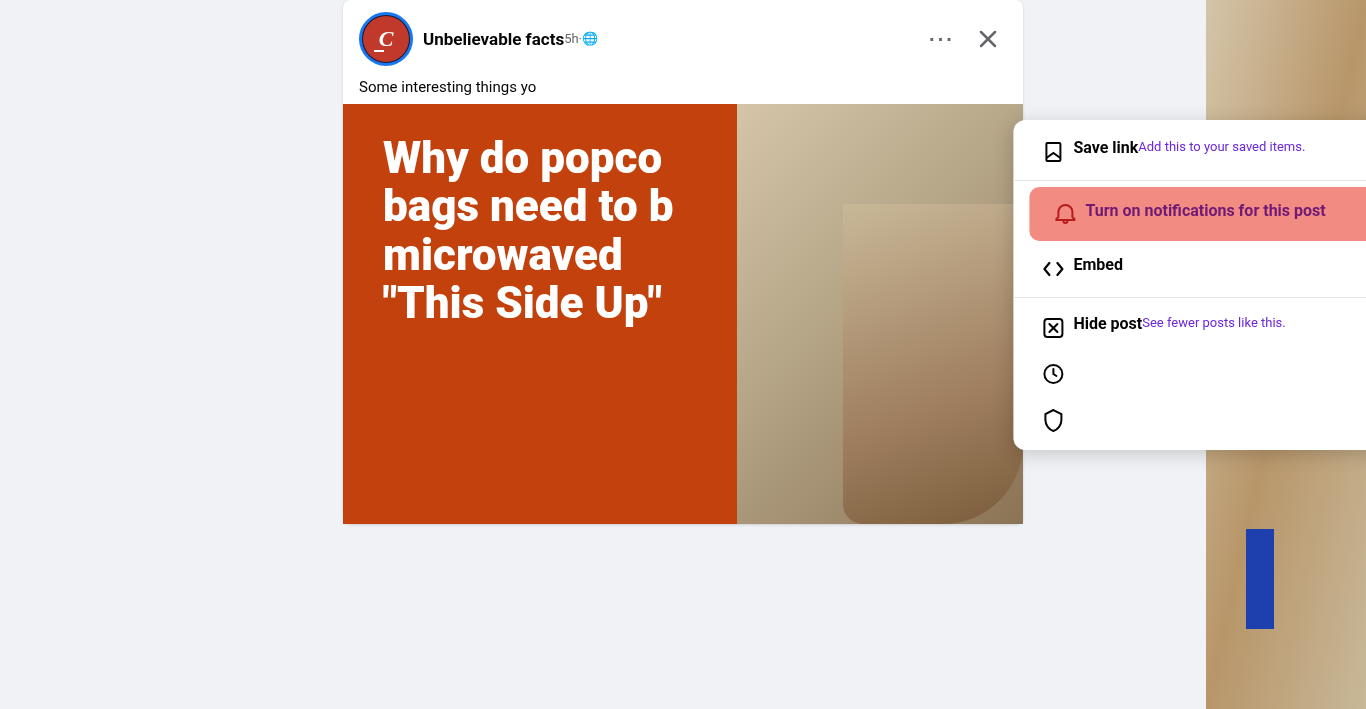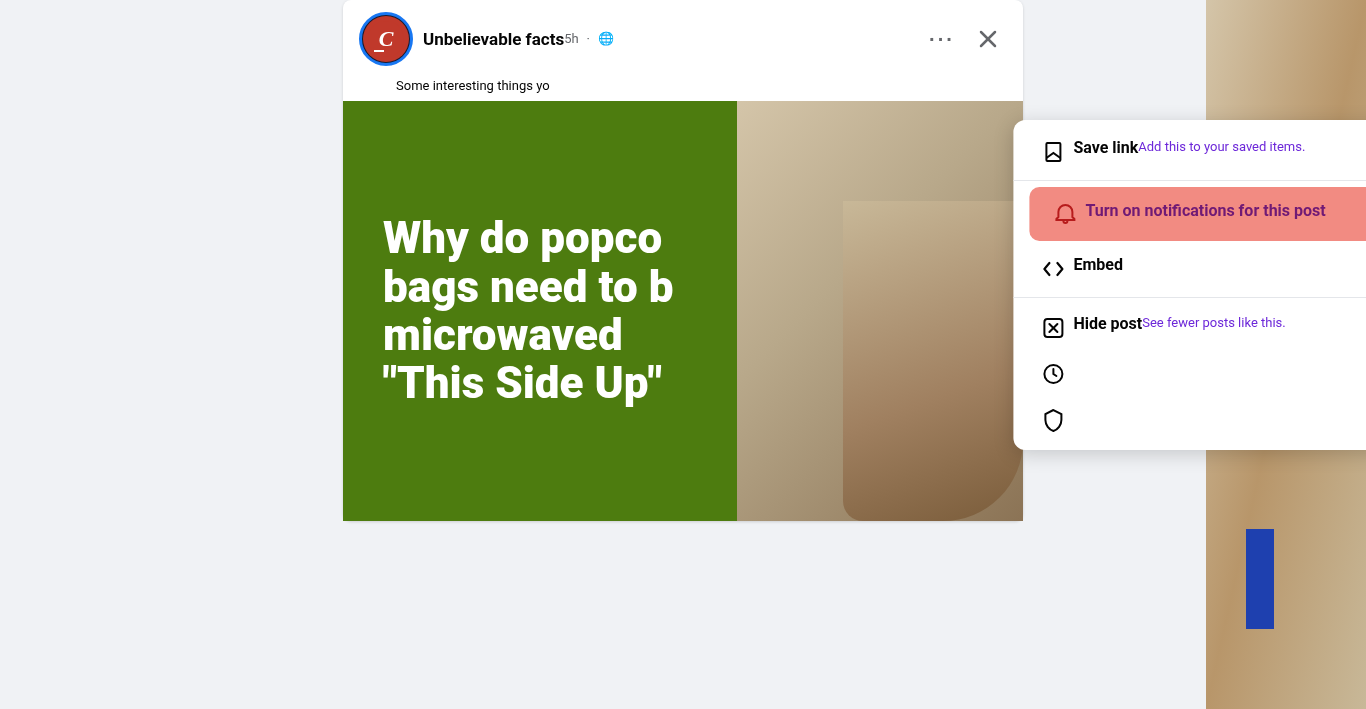--- a/index.html
+++ b/index.html
@@ -58,21 +58,21 @@
       font-weight: 700;
       color: #050505;
       line-height: 1.2;
     }
 
     .post-time {
       font-size: 13px;
       color: #65676b;
       display: flex;
       align-items: center;
-      gap: 8px;
+      gap: 0;
     }
 
     .globe-icon {
       font-size: 13px;
       color: #65676b;
     }
 
     .header-actions {
       display: flex;
       align-items: center;
@@ -101,33 +101,32 @@
       font-size: 22px;
       color: #65676b;
       font-weight: 300;
       display: flex;
       align-items: center;
       justify-content: center;
     }
 
     .post-text {
       padding: 4px 16px 8px 16px;
-      font-size: 13px;
+      font-size: 15px;
       color: #050505;
-      margin-left: 37px;
     }
 
     
     .post-image-area {
       width: 100%;
       height: 420px;
-      background: #4d7c0f;
-      position: relative;
-      display: flex;
-      align-items: center;
+      background: #c2410c;
+      position: relative;
+      display: flex;
+      align-items: flex-start;
       overflow: hidden;
     }
 
     .post-image-text {
       color: #fff;
       font-size: 44px;
       font-weight: 900;
       line-height: 1.1;
       padding: 30px 40px;
       max-width: 60%;

